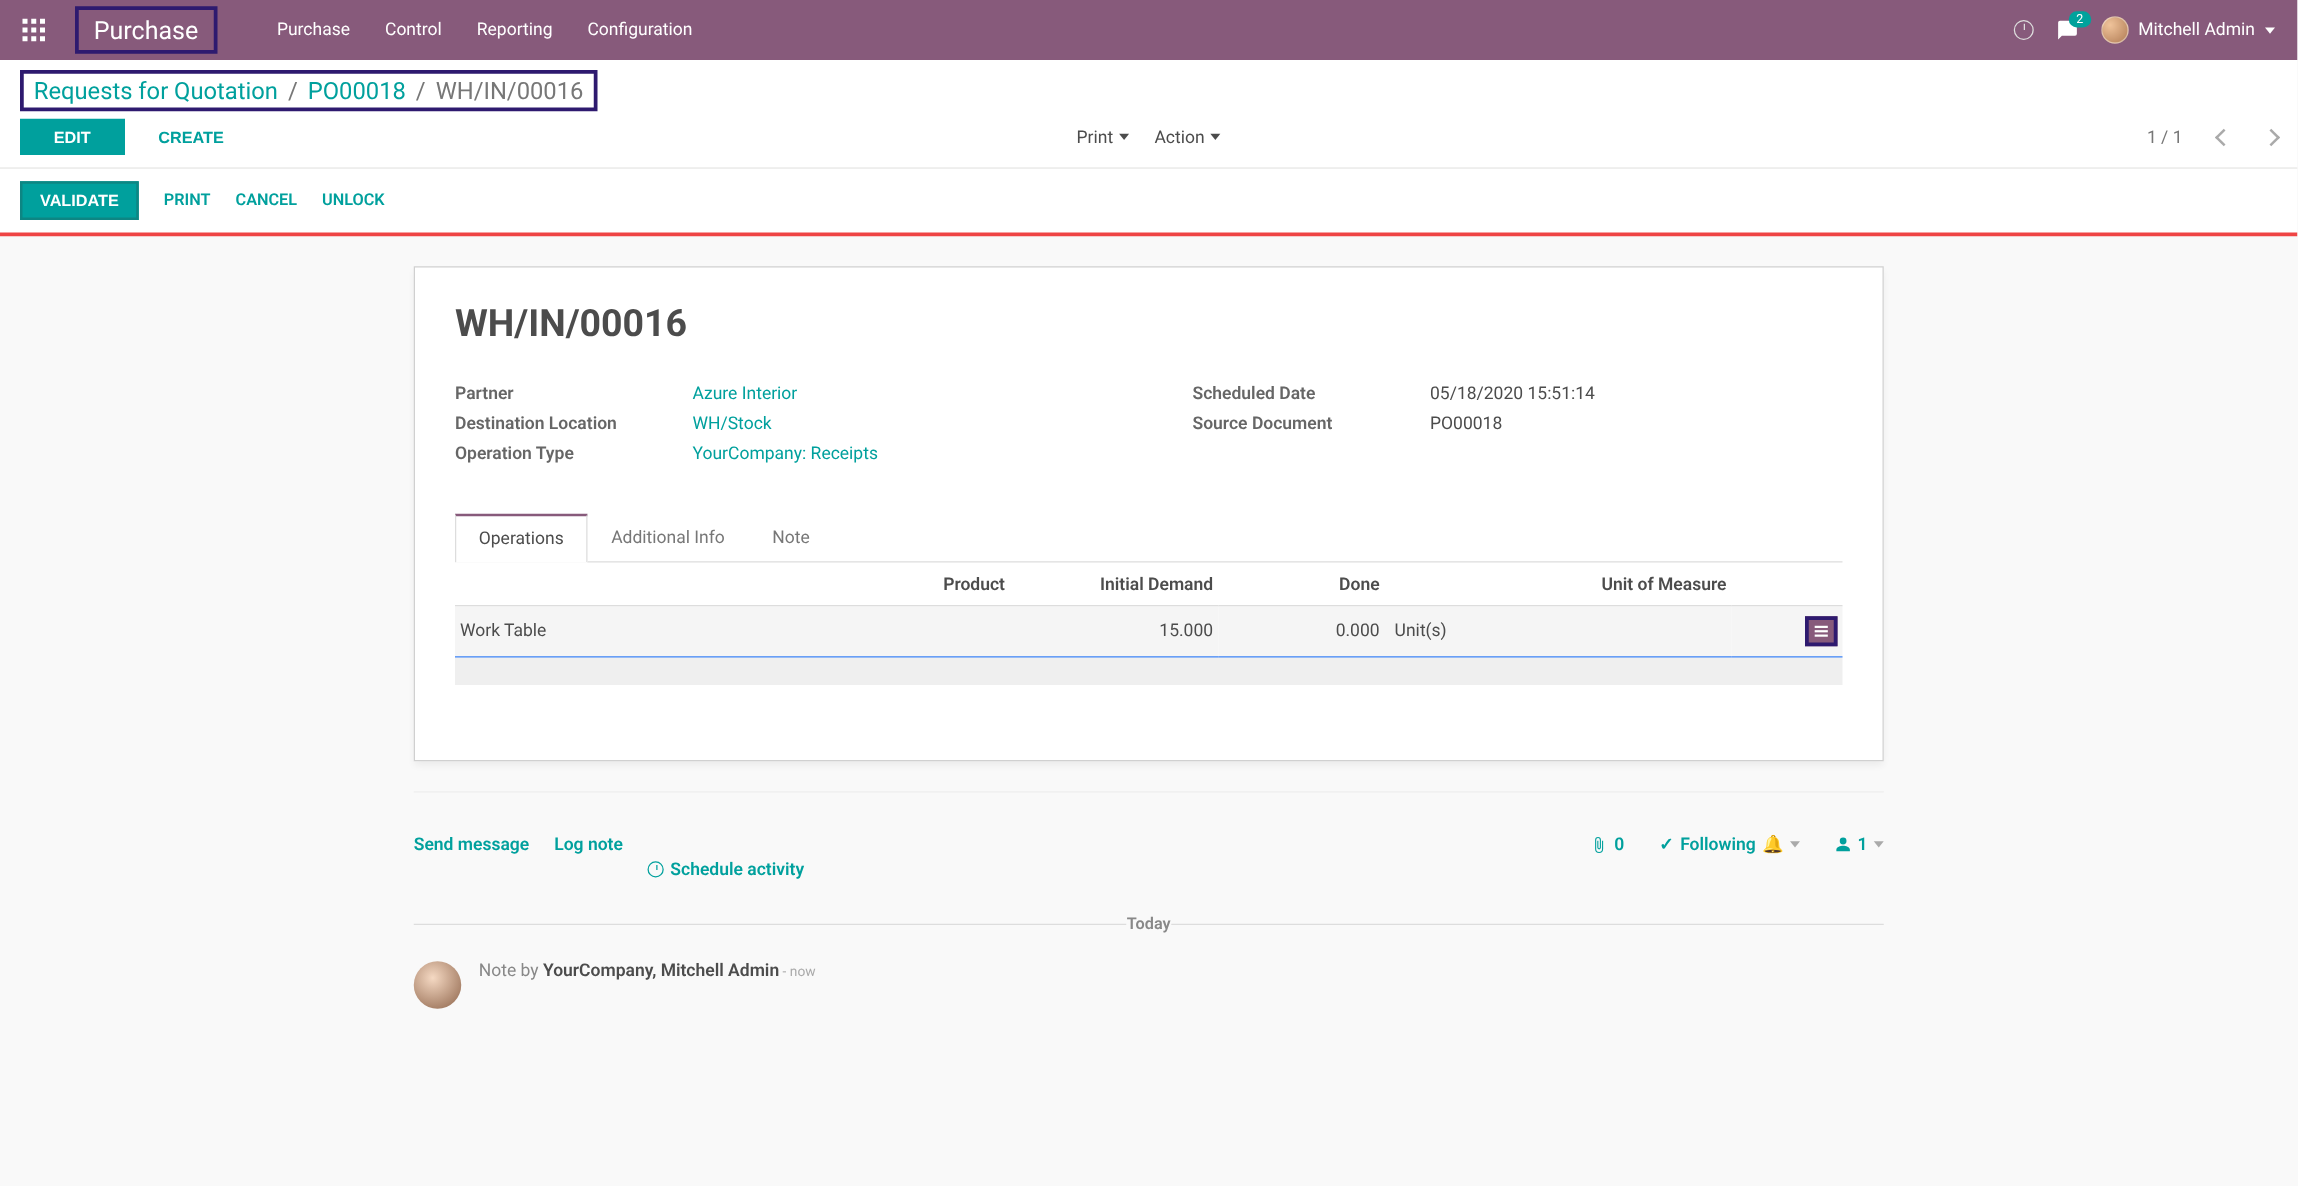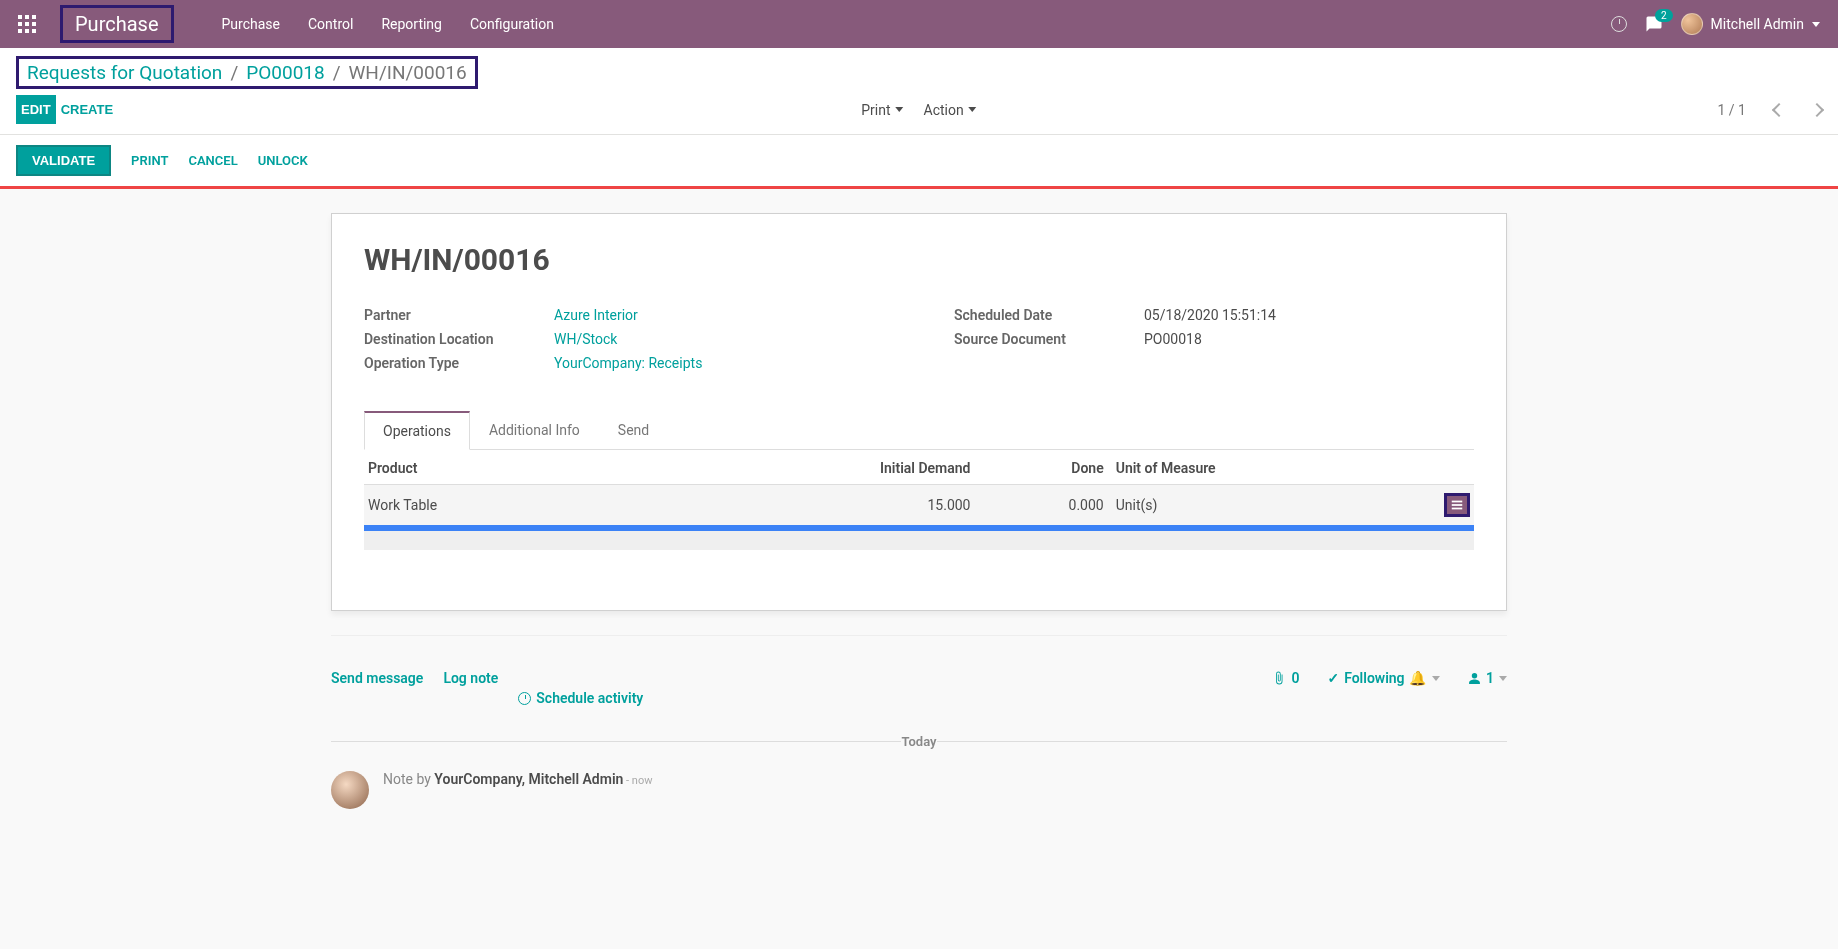--- a/index.html
+++ b/index.html
@@ -25,21 +25,21 @@
 .caret-down { width: 0; height: 0; border-left: 4px solid transparent; border-right: 4px solid transparent; border-top: 5px solid #fff; }
 
 
 .control-panel { background: #fff; border-bottom: 1px solid #e2e2e0; padding: 8px 16px 10px; }
 .bc-row { display: flex; align-items: flex-start; }
 .bc-box { border: 3px solid #2e1a6f; padding: 2px 8px; display: inline-flex; align-items: center; gap: 8px; }
 .bc-link { color: #00a09d; font-size: 19px; cursor: pointer; }
 .bc-sep { color: #777; font-size: 19px; }
 .bc-current { color: #777; font-size: 19px; }
 .cp-row2 { display: flex; align-items: center; margin-top: 6px; }
-.btn { font-size: 13px; font-weight: 600; padding: 6px 4px; cursor: pointer; border: 1px solid transparent; }
+.btn { font-size: 13px; font-weight: 600; padding: 6px 26px; cursor: pointer; border: 1px solid transparent; }
 .btn-primary { background: #00a09d; color: #fff; }
 .btn-link { color: #00a09d; background: none; }
 .cp-center { position: absolute; left: 50%; transform: translateX(-50%); display: flex; gap: 20px; }
 .dd { color: #4c4c4c; cursor: pointer; font-size: 14px; display:flex; align-items:center; gap:5px;}
 .dd .caret { width: 0; height: 0; border-left: 4px solid transparent; border-right: 4px solid transparent; border-top: 5px solid #4c4c4c; }
 .cp-right { margin-left: auto; display: flex; align-items: center; gap: 28px; color: #777; }
 .pager-arrow { width: 10px; height: 10px; border-top: 2px solid #aaa; border-right: 2px solid #aaa; display: inline-block; cursor: pointer; }
 .pager-prev { transform: rotate(-135deg); }
 .pager-next { transform: rotate(45deg); }
 
@@ -65,23 +65,23 @@
 .field-row { display: flex; margin-bottom: 8px; }
 .field-label { width: 190px; font-weight: 600; color: #666; font-size: 14px; }
 .field-val { color: #4c4c4c; font-size: 14px; }
 .field-val.link { color: #00a09d; cursor: pointer; }
 
 .tabs { display: flex; border-bottom: 1px solid #ddd; }
 .tab { padding: 10px 18px; border: 1px solid transparent; font-size: 14px; color: #777; cursor: pointer; }
 .tab.active { border: 1px solid #ddd; border-bottom: 1px solid #fff; border-top: 2px solid #875a7b; color: #4c4c4c; margin-bottom: -1px; background: #fff; }
 
 .table { width: 100%; margin-top: 0; border-collapse: collapse; }
-.table th { text-align: left; font-weight: 600; font-size: 14px; padding: 10px 4px 8px; border-bottom: 1px solid #ddd; color: #4c4c4c; }
+.table th { text-align: right; font-weight: 600; font-size: 14px; padding: 10px 4px 8px; border-bottom: 1px solid #ddd; color: #4c4c4c; }
 .table th.num { text-align: right; }
-.table td { padding: 8px 4px; font-size: 14px; background: #f5f5f5; border-bottom: 6px solid #3b82f6; }
+.table td { padding: 8px 4px; font-size: 14px; background: #f5f5f5; border-bottom: 1px solid #3b82f6; }
 .table td.num { text-align: right; }
 .detail-btn { border: 3px solid #2e1a6f; background: #875a7b; width: 26px; height: 24px; display: inline-flex; align-items: center; justify-content: center; cursor:pointer; }
 .detail-btn svg { fill: #fff; width: 14px; height: 14px; }
 .table tr.totals td { background: #efefef; height: 22px; border-bottom:none; }
 
 
 .chatter { width: 1176px; margin: 0 auto; }
 .chatter-top { display: flex; align-items: center; padding: 14px 0; gap: 20px; border-top: 1px solid #eee;}
 .chatter-link { color: #00a09d; font-weight: 600; font-size: 14px; cursor: pointer; }
 .sched { display: flex; align-items: center; gap: 5px; margin-top: 40px; }
@@ -213,21 +213,21 @@
         <div class="field-row">
           <div class="field-label">Source Document</div>
           <div class="field-val">PO00018</div>
         </div>
       </div>
     </div>
 
     <div class="tabs">
       <div class="tab active">Operations</div>
       <div class="tab">Additional Info</div>
-      <div class="tab">Send</div>
+      <div class="tab">Note</div>
     </div>
 
     <table class="table">
       <thead>
         <tr>
           <th style="width:40%">Product</th>
           <th class="num" style="width:15%">Initial Demand</th>
           <th class="num" style="width:12%">Done</th>
           <th style="width:25%;padding-left:8px;">Unit of Measure</th>
           <th style="width:8%"></th>

